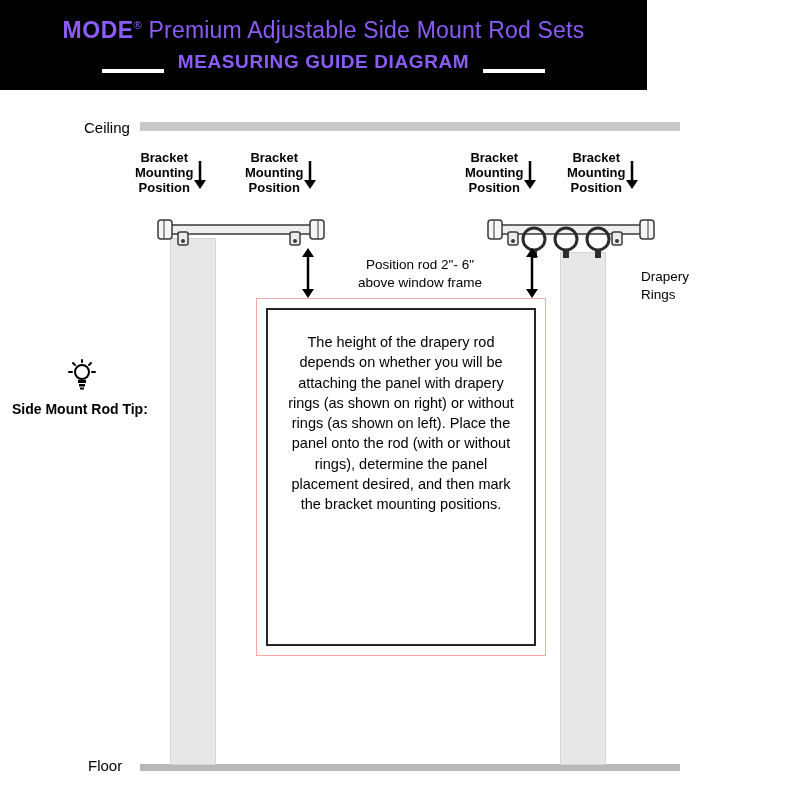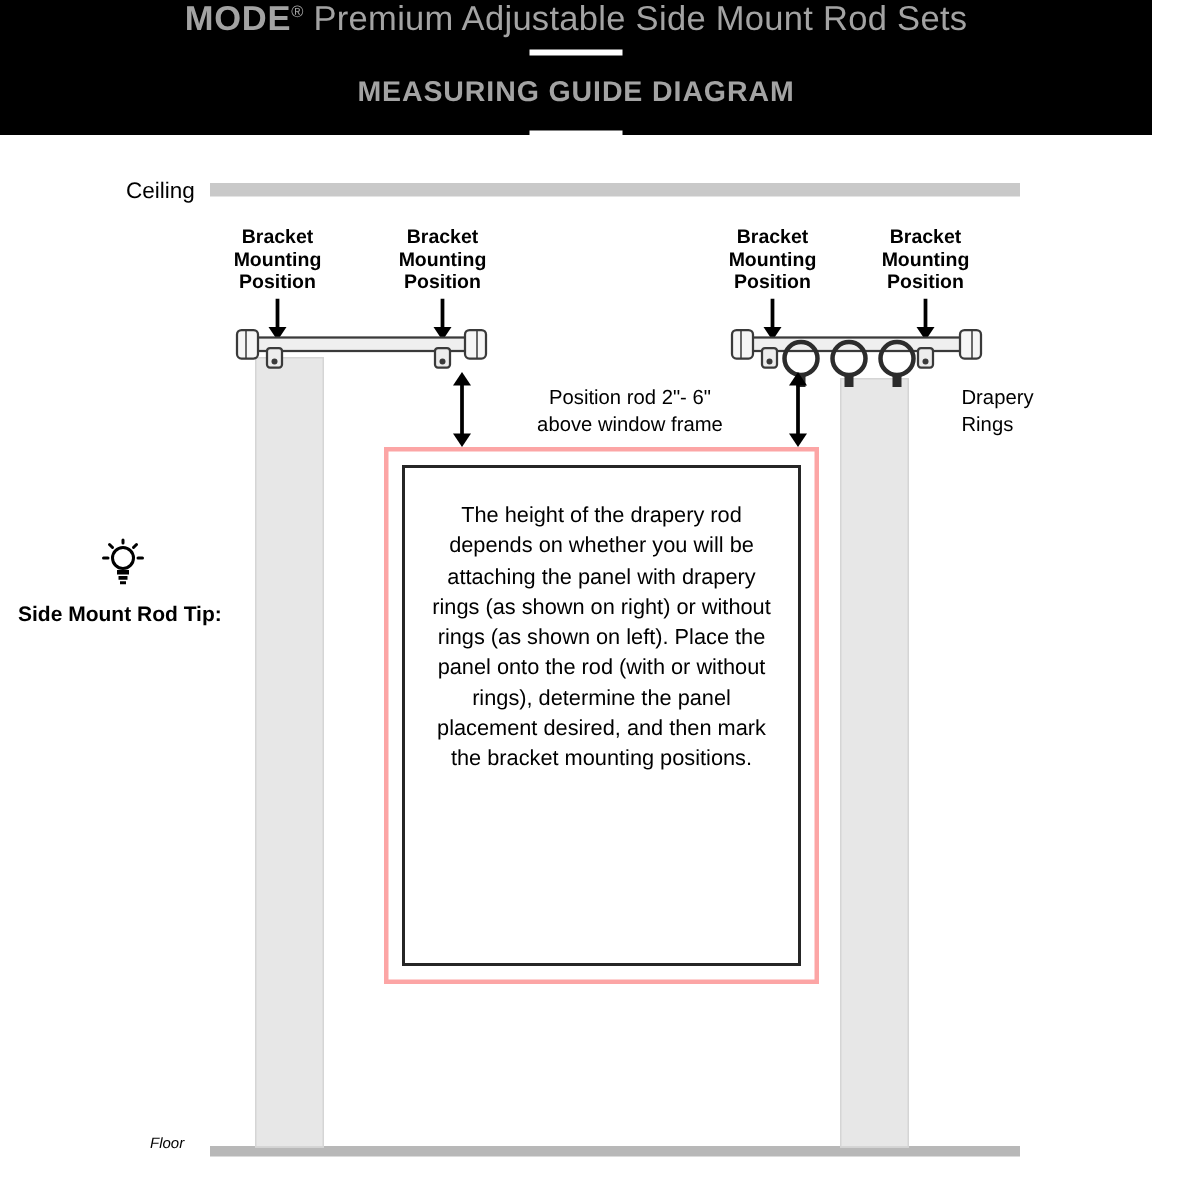--- a/index.html
+++ b/index.html
@@ -3,63 +3,63 @@
 <meta charset="utf-8">
 <style>
   * { margin:0; padding:0; box-sizing:border-box; }
   html,body { background:#ffffff; }
   body { font-family:"Liberation Sans", sans-serif; color:#000; }
   .page { position:relative; width:800px; height:800px; background:#fff; overflow:hidden; margin:0 auto; }
   .abs { position:absolute; }
   .pre { white-space:pre-line; }
 
   
-  .header { position:absolute; top:0; left:0; width:768px; height:90px; background:#000;
-            color:#a3a3a3; display:flex; flex-direction:column; align-items:center; justify-content:center; gap:7px; }
+  .header { position:absolute; top:0; left:0; width:647px; height:90px; background:#000;
+            color:#8b5cf6; display:flex; flex-direction:column; align-items:center; justify-content:center; gap:7px; }
   .header-title { font-size:23px; font-weight:400; letter-spacing:.2px; }
   .header-title .brand { font-weight:700; letter-spacing:.5px; }
   .header-title sup { font-size:11px; }
-  .header-sub { display:flex; align-items:center; gap:14px;flex-direction:column; }
+  .header-sub { display:flex; align-items:flex-end; gap:14px; }
   .header-sub .bar { width:62px; height:4px; background:#fff; }
   .header-sub .sub-text { font-size:19px; font-weight:700; letter-spacing:.6px; }
 
   
   .ceiling-label { left:84px; top:119px; font-size:15px;text-align:center; }
   .ceiling-bar   { left:140px; top:122px; width:540px; height:9px; background:#c9c9c9; }
-  .floor-label   { left:100px; top:757px; font-size:10px;font-style:italic; }
+  .floor-label   { left:88px; top:757px; font-size:15px; }
   .floor-bar     { left:140px; top:764px; width:540px; height:7px; background:#b8b8b8; }
 
   
   .panel { background:#e7e7e7; border:1px solid #d5d5d5; z-index:1; }
   .panel-left  { left:170px; top:238px; width:46px; height:527px; }
   .panel-right { left:560px; top:252px; width:46px; height:513px; }
 
   
-  .window-outer { left:256px; top:298px; width:290px; height:358px; border:3px solid #fca5a5; background:#fff; z-index:2; }
+  .window-outer { left:256px; top:298px; width:290px; height:358px; border:1px solid #fca5a5; background:#fff; z-index:2; }
   .window-inner { position:absolute; left:9px; top:9px; right:9px; bottom:9px; border:2px solid #262626; padding:22px 15px 10px 15px; }
   .window-text  { font-size:14.5px; line-height:1.4; text-align:center; }
 
   
-  .bracket-block { width:100px; display:flex; flex-direction:column; align-items:center; z-index:3; }
+  .bracket-block { width:100px; display:flex; flex-direction:row; align-items:center; z-index:3; }
   .bracket-label { font-weight:700; font-size:13px; line-height:1.15; text-align:center; }
   .bb-1 { left:135px; top:151px; }
   .bb-2 { left:245px; top:151px; }
   .bb-3 { left:465px; top:151px; }
   .bb-4 { left:567px; top:151px; }
   .down-arrow { margin-top:3px; display:block; }
 
   
   .rod-left  { left:156px; top:216px; z-index:3; }
   .rod-right { left:486px; top:216px; z-index:3; }
 
   
   .spacing-arrow-left  { left:300px; top:248px; z-index:3; }
   .spacing-arrow-right { left:524px; top:248px; z-index:3; }
   .position-note { left:330px; top:256px; width:180px; text-align:center; font-size:13.5px; line-height:1.35; z-index:3; }
-  .drapery-rings-label { left:641px; top:256px; font-size:13.5px; line-height:1.3; z-index:3; }
+  .drapery-rings-label { left:641px; top:268px; font-size:13.5px; line-height:1.3; z-index:3; }
 
   
   .tip { left:12px; top:358px; width:140px; z-index:3; }
   .tip-icon { display:block; margin:0 auto; }
   .tip-heading { margin-top:9px; font-size:14px; font-weight:700; }
   .tip-body { margin-top:6px; font-size:13px; line-height:1.5; }
 </style>
 </head>
 <body>
 

